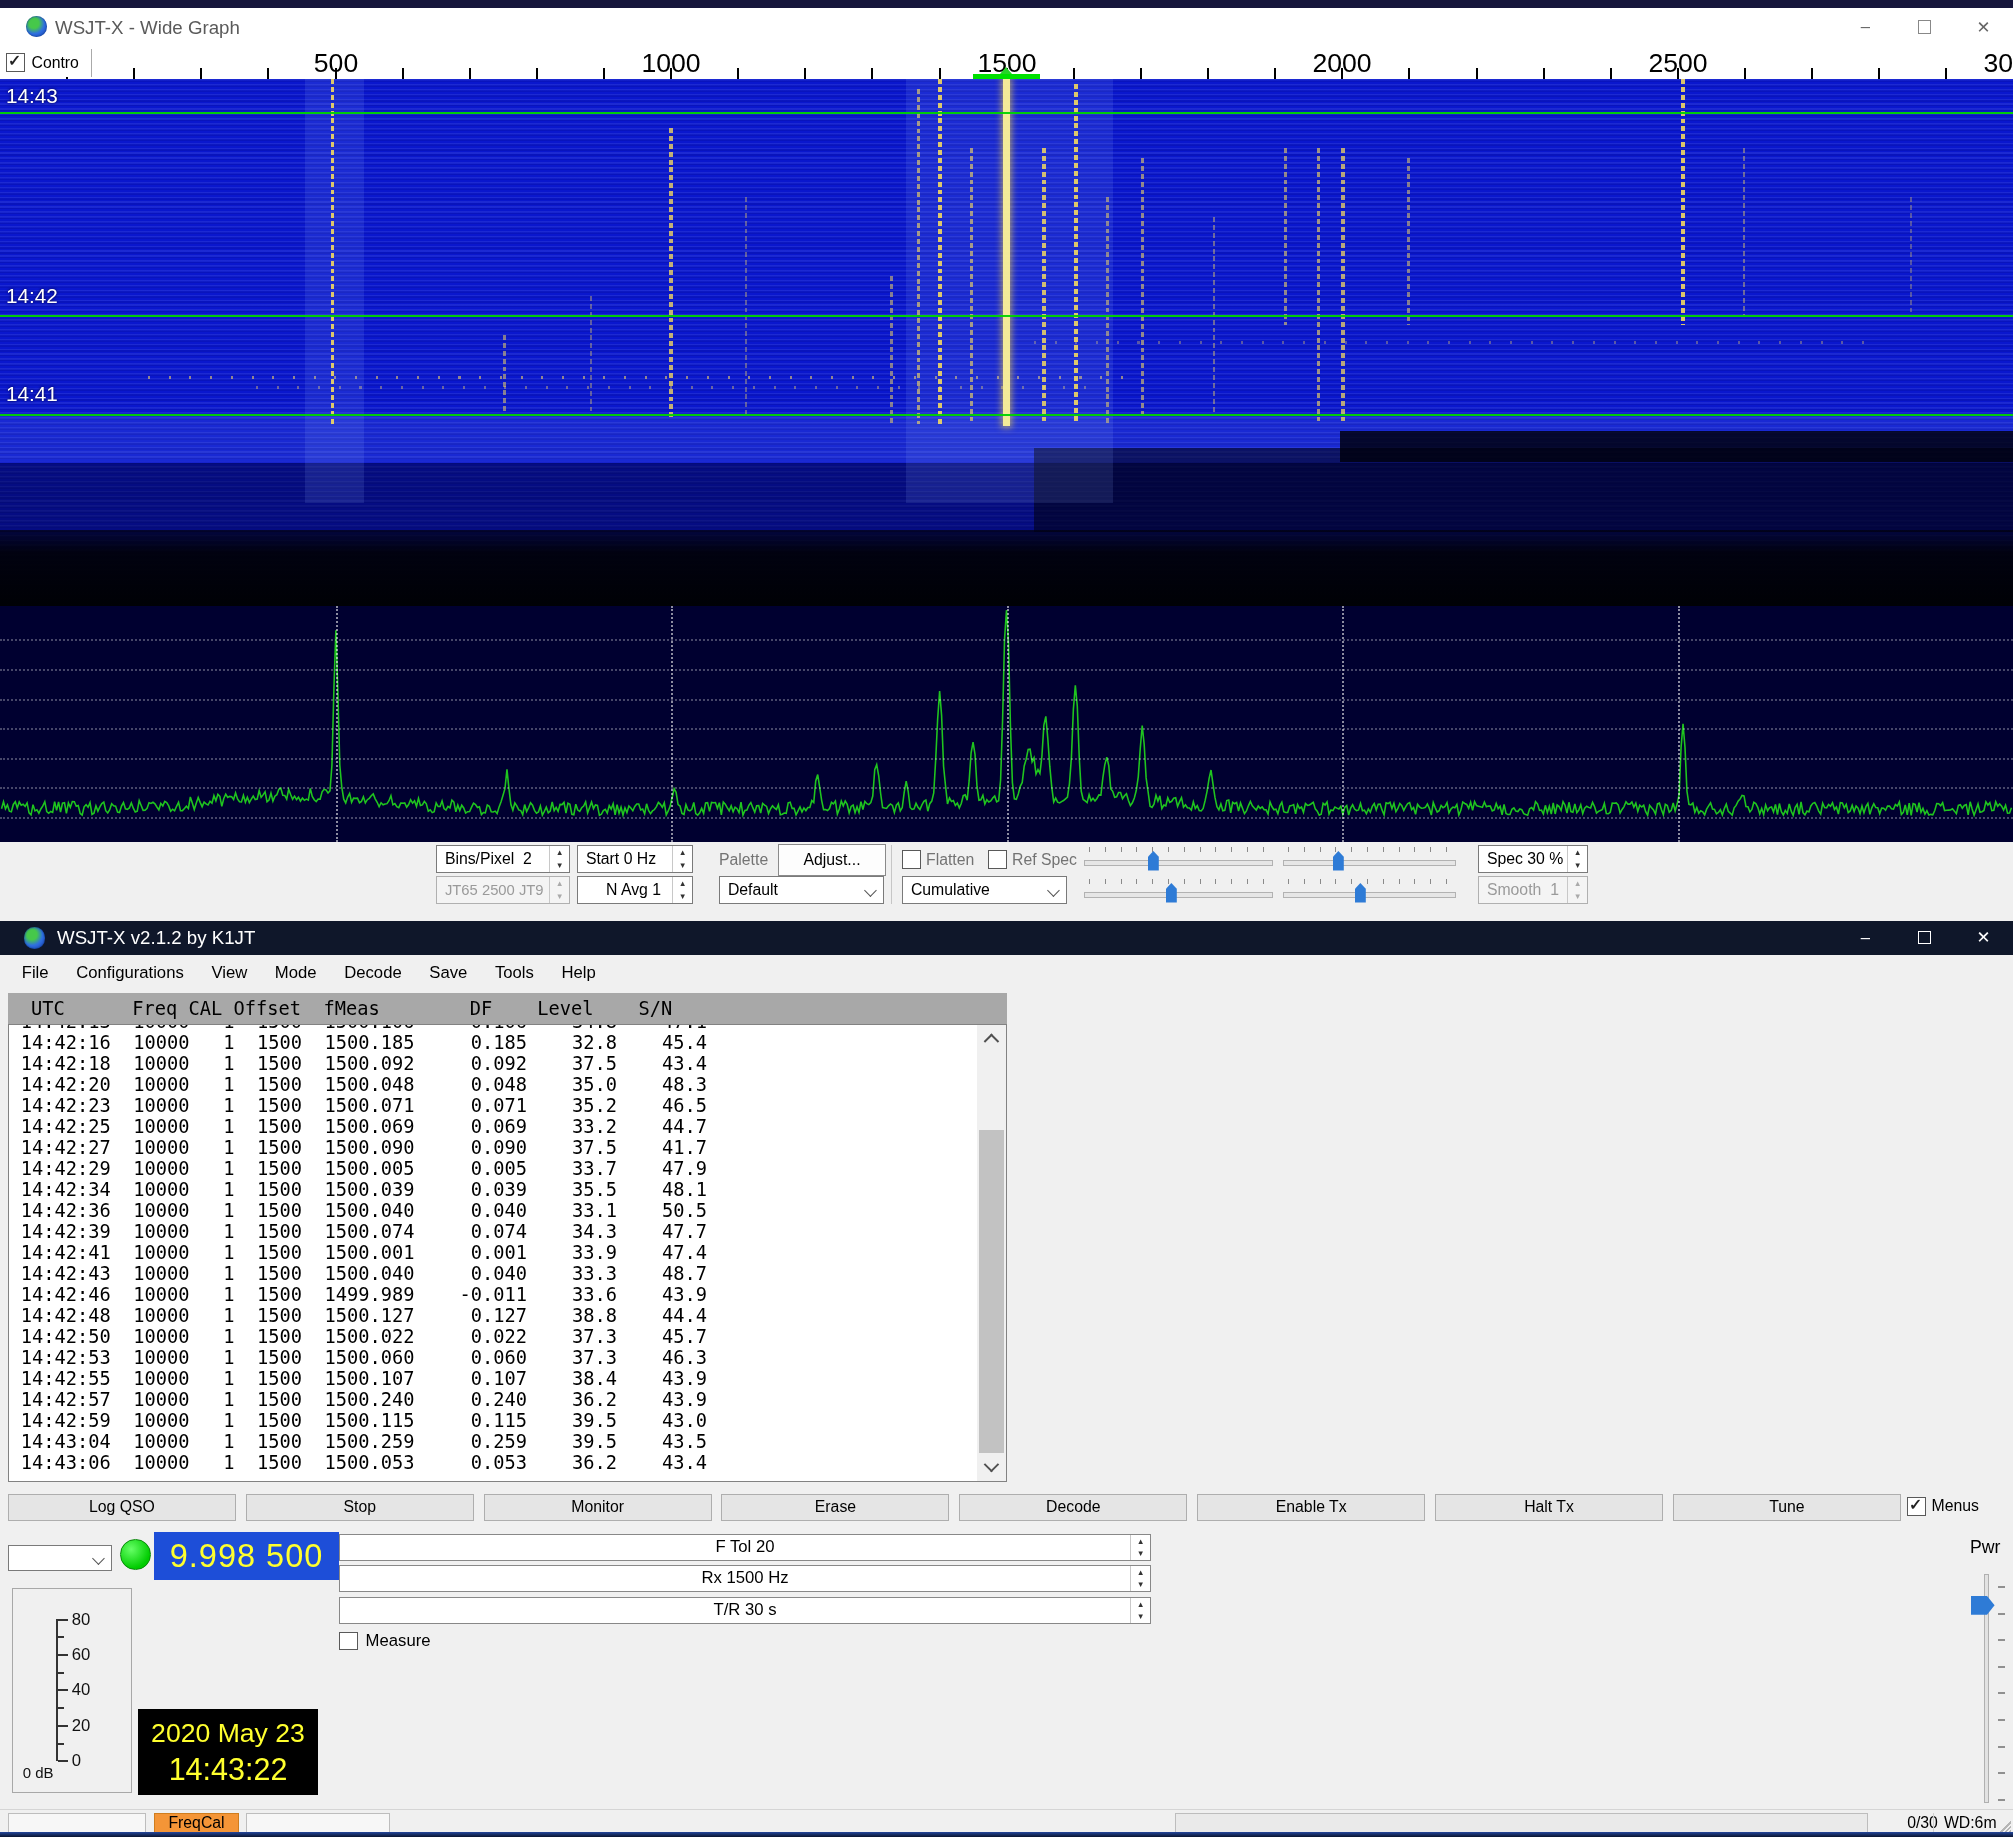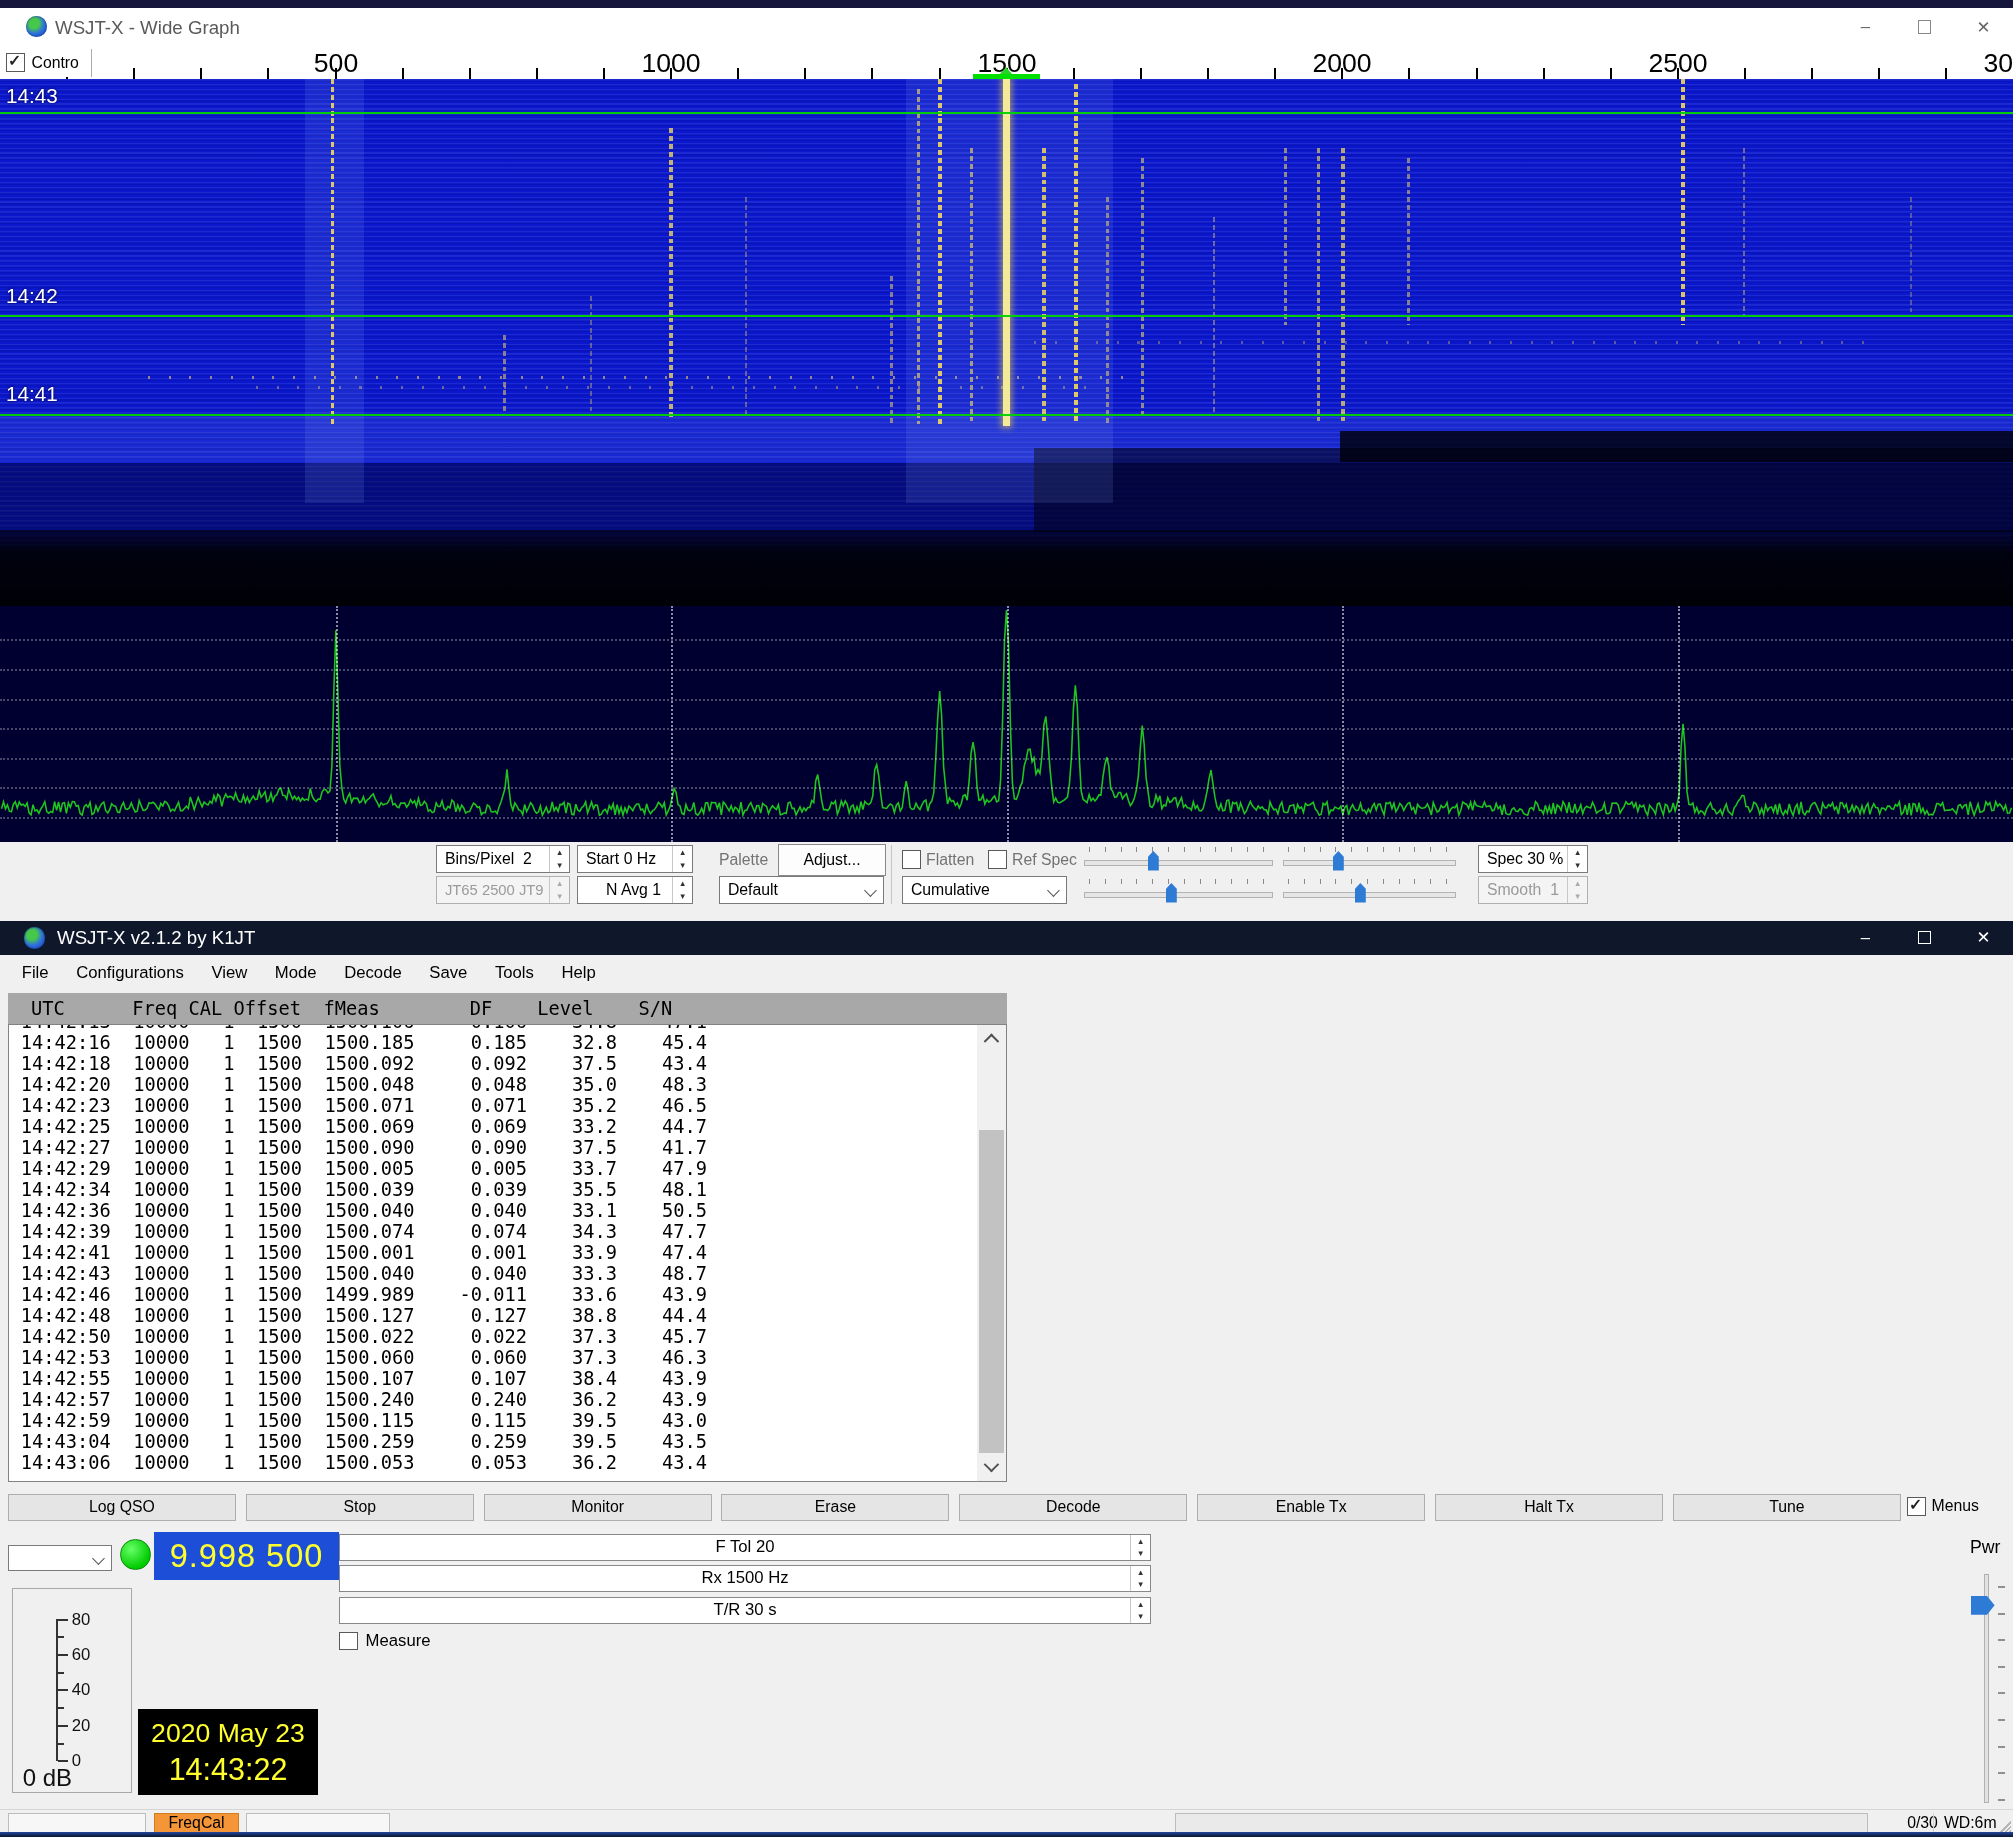--- a/index.html
+++ b/index.html
@@ -112,21 +112,21 @@
   .freq-display{left:154px;top:1532px;width:185px;height:48px;background:#1d4ed8;color:#ffff2e;
         font-size:32.5px;display:flex;align-items:center;justify-content:center;letter-spacing:1px;}
   .wide-spin{position:absolute;left:339px;width:812px;height:26.6px;background:#fff;border:1px solid #888;
         box-sizing:border-box;font-size:16.7px;color:#000;display:flex;align-items:center;justify-content:center;}
   .measure-chk{left:339px;top:1631px;display:flex;align-items:center;gap:7.9px;font-size:16.7px;}
 
   .meter{left:11.8px;top:1588px;width:120px;height:205px;border:1px solid #a8a8a8;box-sizing:border-box;}
   .meter-axis{position:absolute;left:43px;top:29.6px;width:2px;height:142px;background:#333;}
   .mtick{position:absolute;left:45px;height:2px;background:#333;}
   .mlabel{position:absolute;left:59px;font-size:16.7px;color:#111;transform:translateY(-50%);}
-  .meter-unit{position:absolute;left:9.9px;top:175px;font-size:24px;color:#111;}
+  .meter-unit{position:absolute;left:9.9px;top:175px;font-size:15px;color:#111;}
 
   .datetime{left:138px;top:1709px;width:180px;height:86px;background:#000;color:#ffff2e;
         display:flex;flex-direction:column;align-items:center;justify-content:center;}
   .dt-date{font-size:26.6px;line-height:35px;}
   .dt-time{font-size:30.5px;line-height:37px;}
 
   .pwr-label{left:1970px;top:1537px;font-size:17.7px;color:#000;}
   .pwr-track{left:1984px;top:1574px;width:4.9px;height:229px;background:#e2e2e2;border:1px solid #b0b0b0;box-sizing:border-box;}
   .pwr-handle{left:1971px;top:1596px;width:23.6px;height:18.7px;background:#2e7bd6;
               clip-path:polygon(0 0,68% 0,100% 50%,68% 100%,0 100%);}

